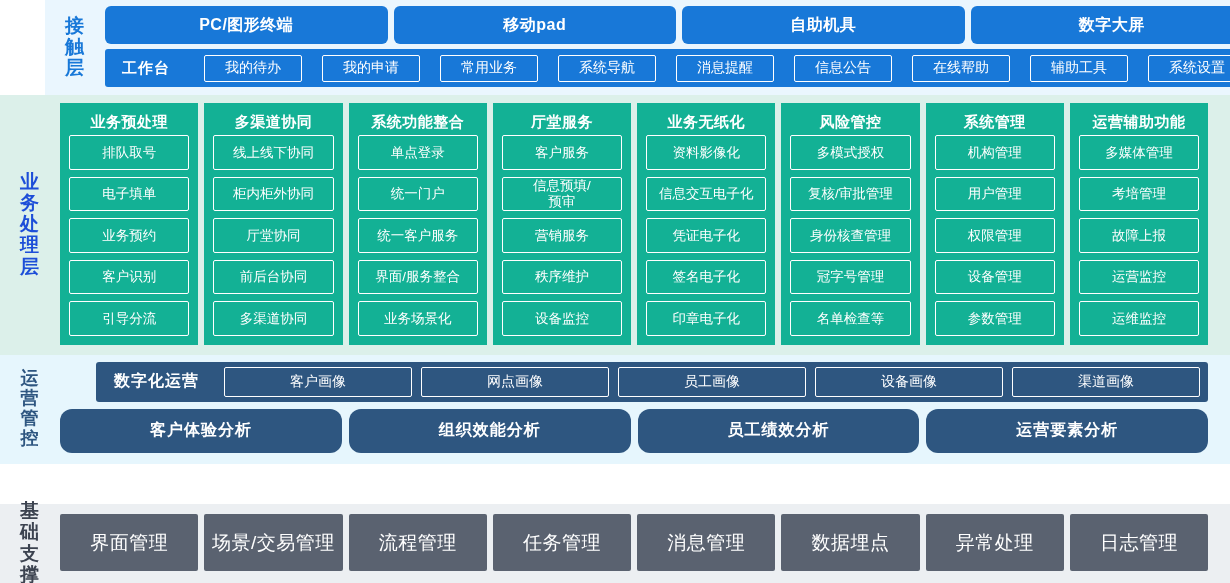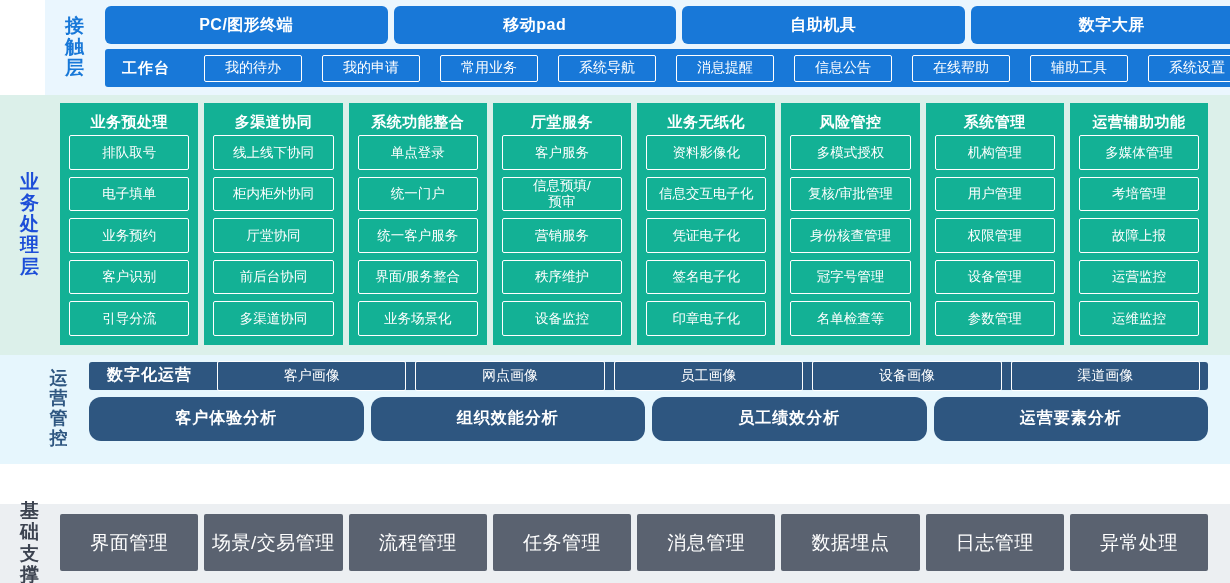--- a/index.html
+++ b/index.html
@@ -66,26 +66,26 @@
   .biz-items { flex: 1 1 auto; display: flex; flex-direction: column; gap: 7px; }
   .biz-item {
     flex: 1 1 0; border: 1px solid #ffffff; border-radius: 2px; color: #ffffff;
     font-size: 13.5px; line-height: 1.15; text-align: center;
     display: flex; align-items: center; justify-content: center; padding: 0 2px;
     white-space: pre-line;
   }
 
   
   .band-ops { background: #e6f6fd; height: 120px; padding: 7px 0 9px 0; }
-  .band-ops .band-label { color: #2e5680; font-size: 18px; margin-left: 29px; }
+  .band-ops .band-label { color: #2e5680; font-size: 18px; }
   .band-ops .band-body { padding-right: 22px; gap: 7px; }
 
   .ops-portrait-row {
-    background: #2e5680; border-radius: 3px; height: 28px;
-    display: flex; align-items: center; padding: 0 8px; gap: 9px;
+    background: #2e5680; border-radius: 3px; height: 40px;
+    display: flex; align-items: center; padding: 0 8px; gap: 9px; margin-left: 36px;
   }
   .ops-portrait-title {
     color: #ffffff; font-size: 16px; font-weight: bold;
     padding: 0 16px 0 10px; white-space: nowrap; letter-spacing: 1px;
   }
   .ops-portrait-item {
     flex: 1 1 0; height: 30px; border: 1px solid #ffffff; border-radius: 2px;
     color: #ffffff; font-size: 14px;
     display: flex; align-items: center; justify-content: center; white-space: nowrap;
   }
@@ -273,19 +273,19 @@
       <span class="lbl">基础支撑</span>
     </div>
     <div class="band-body">
       <div class="base-row">
         <div class="base-item">界面管理</div>
         <div class="base-item">场景/交易管理</div>
         <div class="base-item">流程管理</div>
         <div class="base-item">任务管理</div>
         <div class="base-item">消息管理</div>
         <div class="base-item">数据埋点</div>
+        <div class="base-item">异常处理</div>
         <div class="base-item">日志管理</div>
-        <div class="base-item">异常处理</div>
       </div>
     </div>
   </section>
 
 </div>
 
 </body></html>

